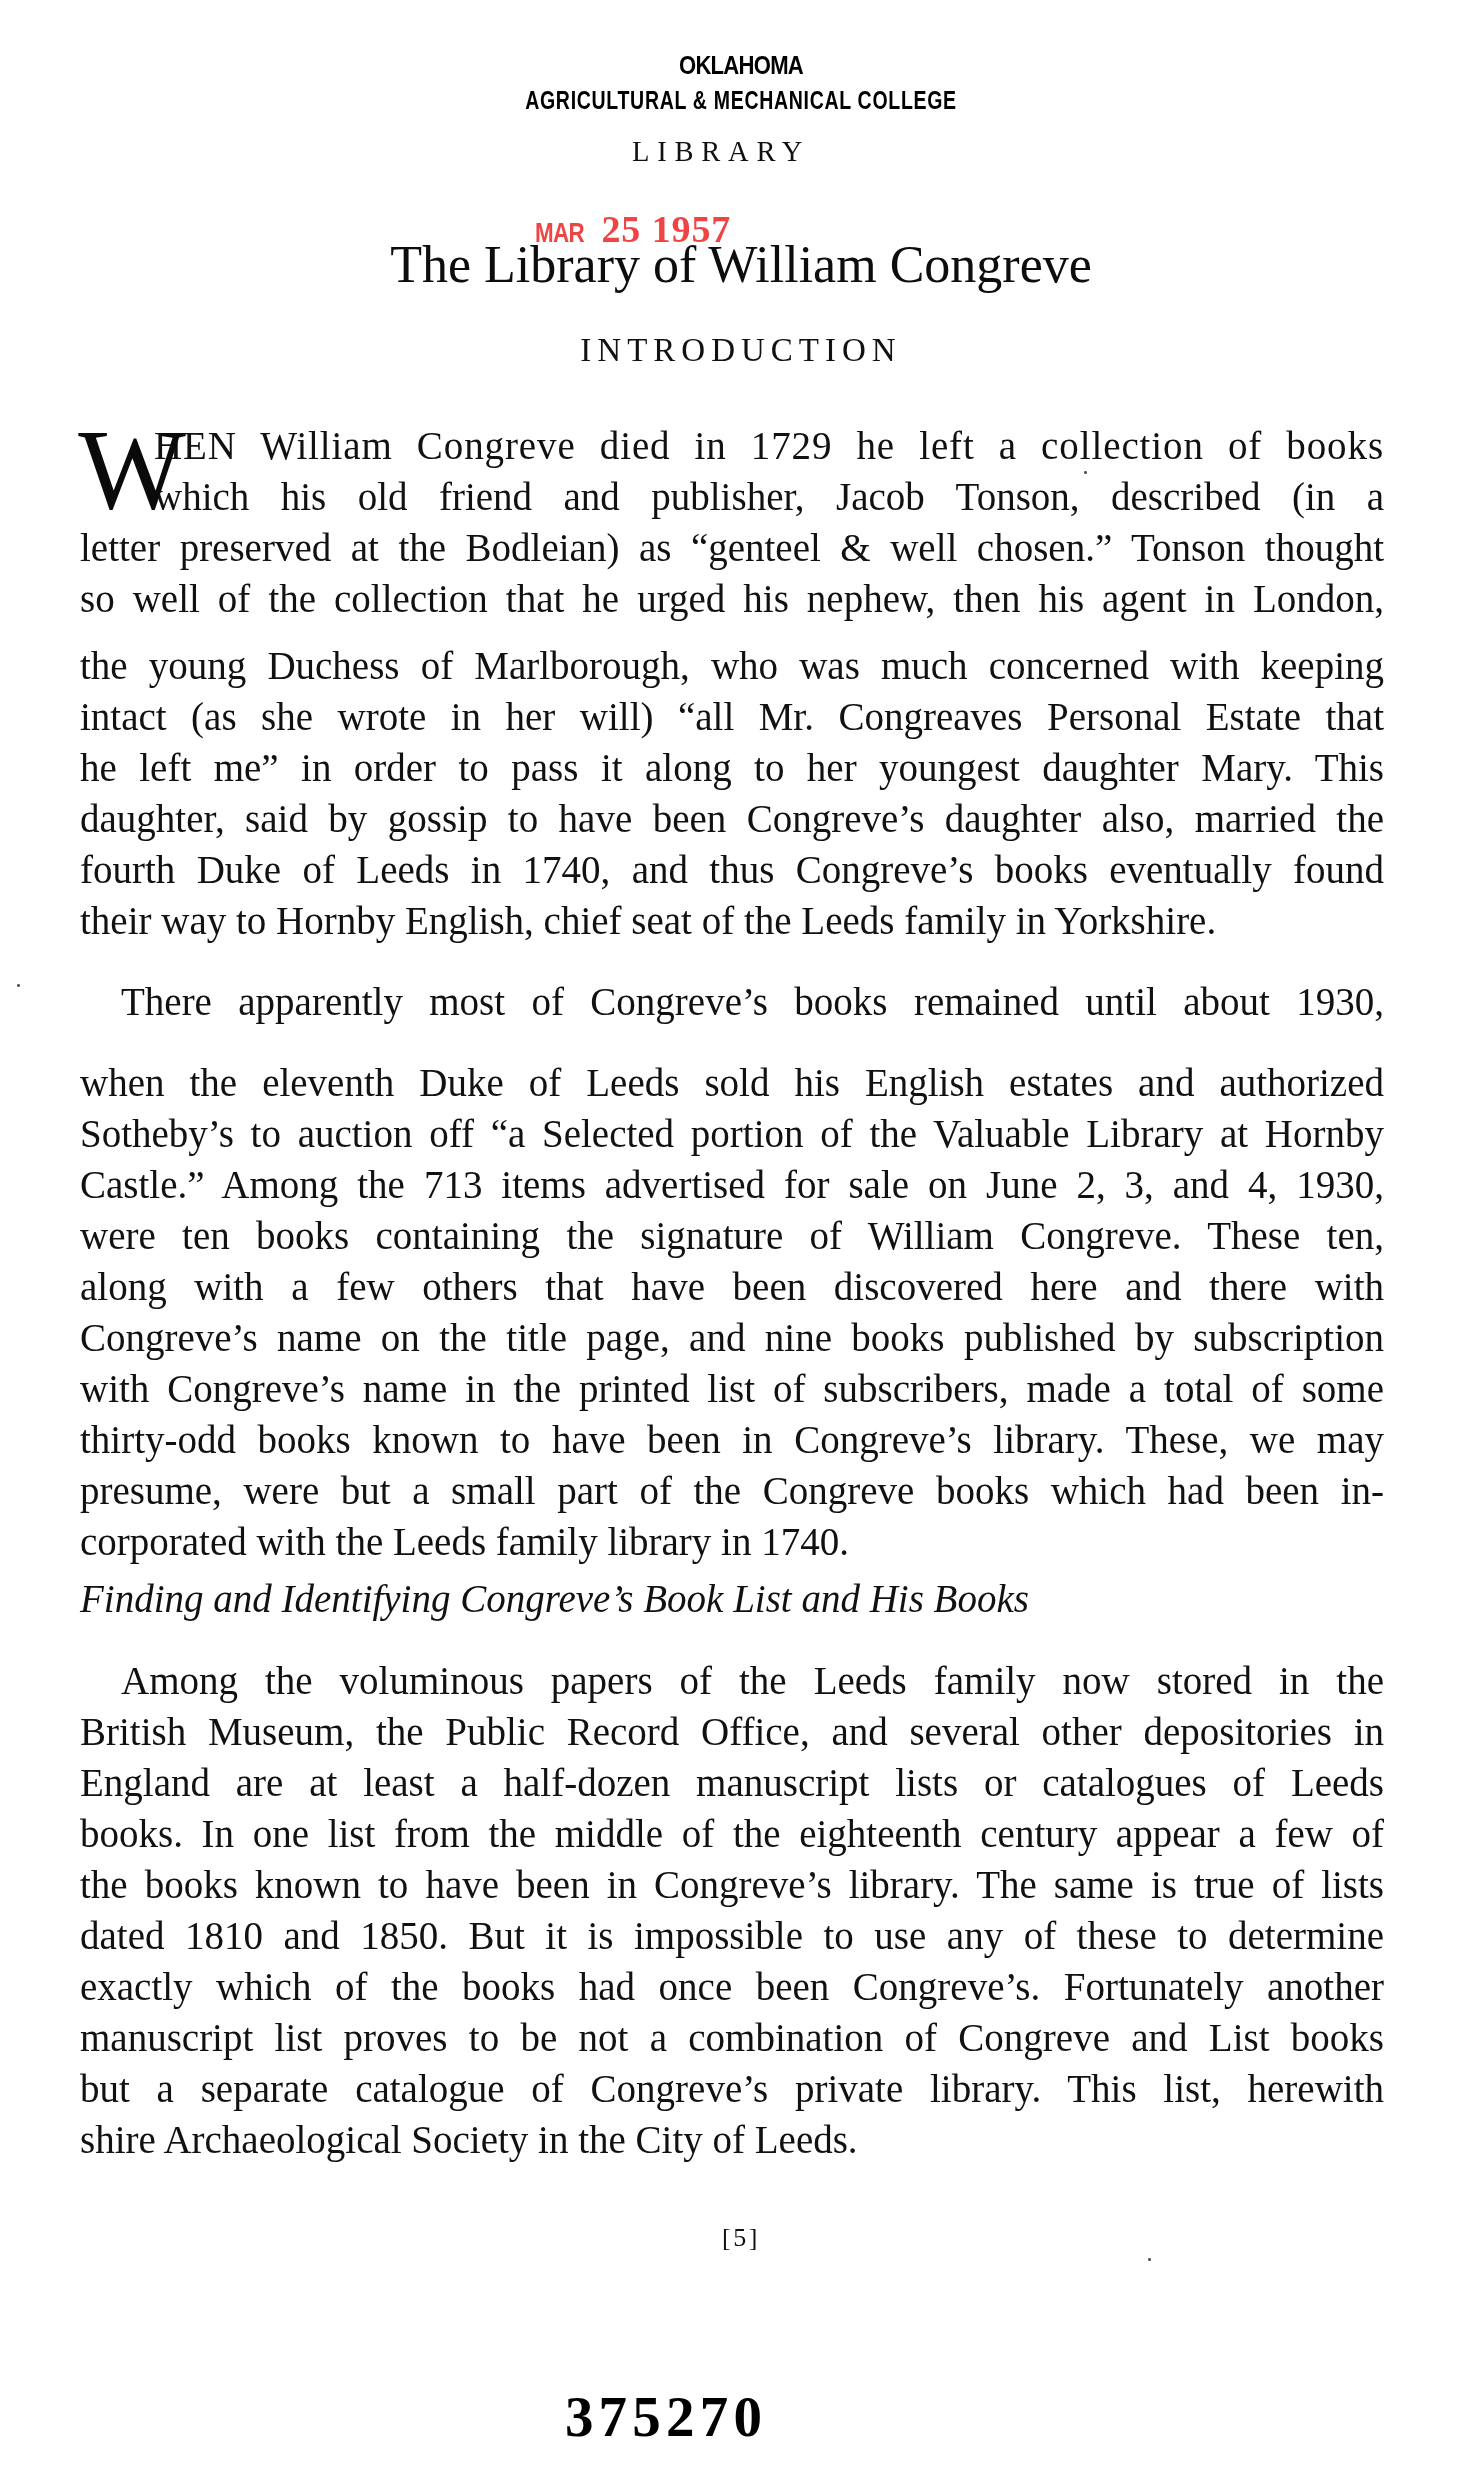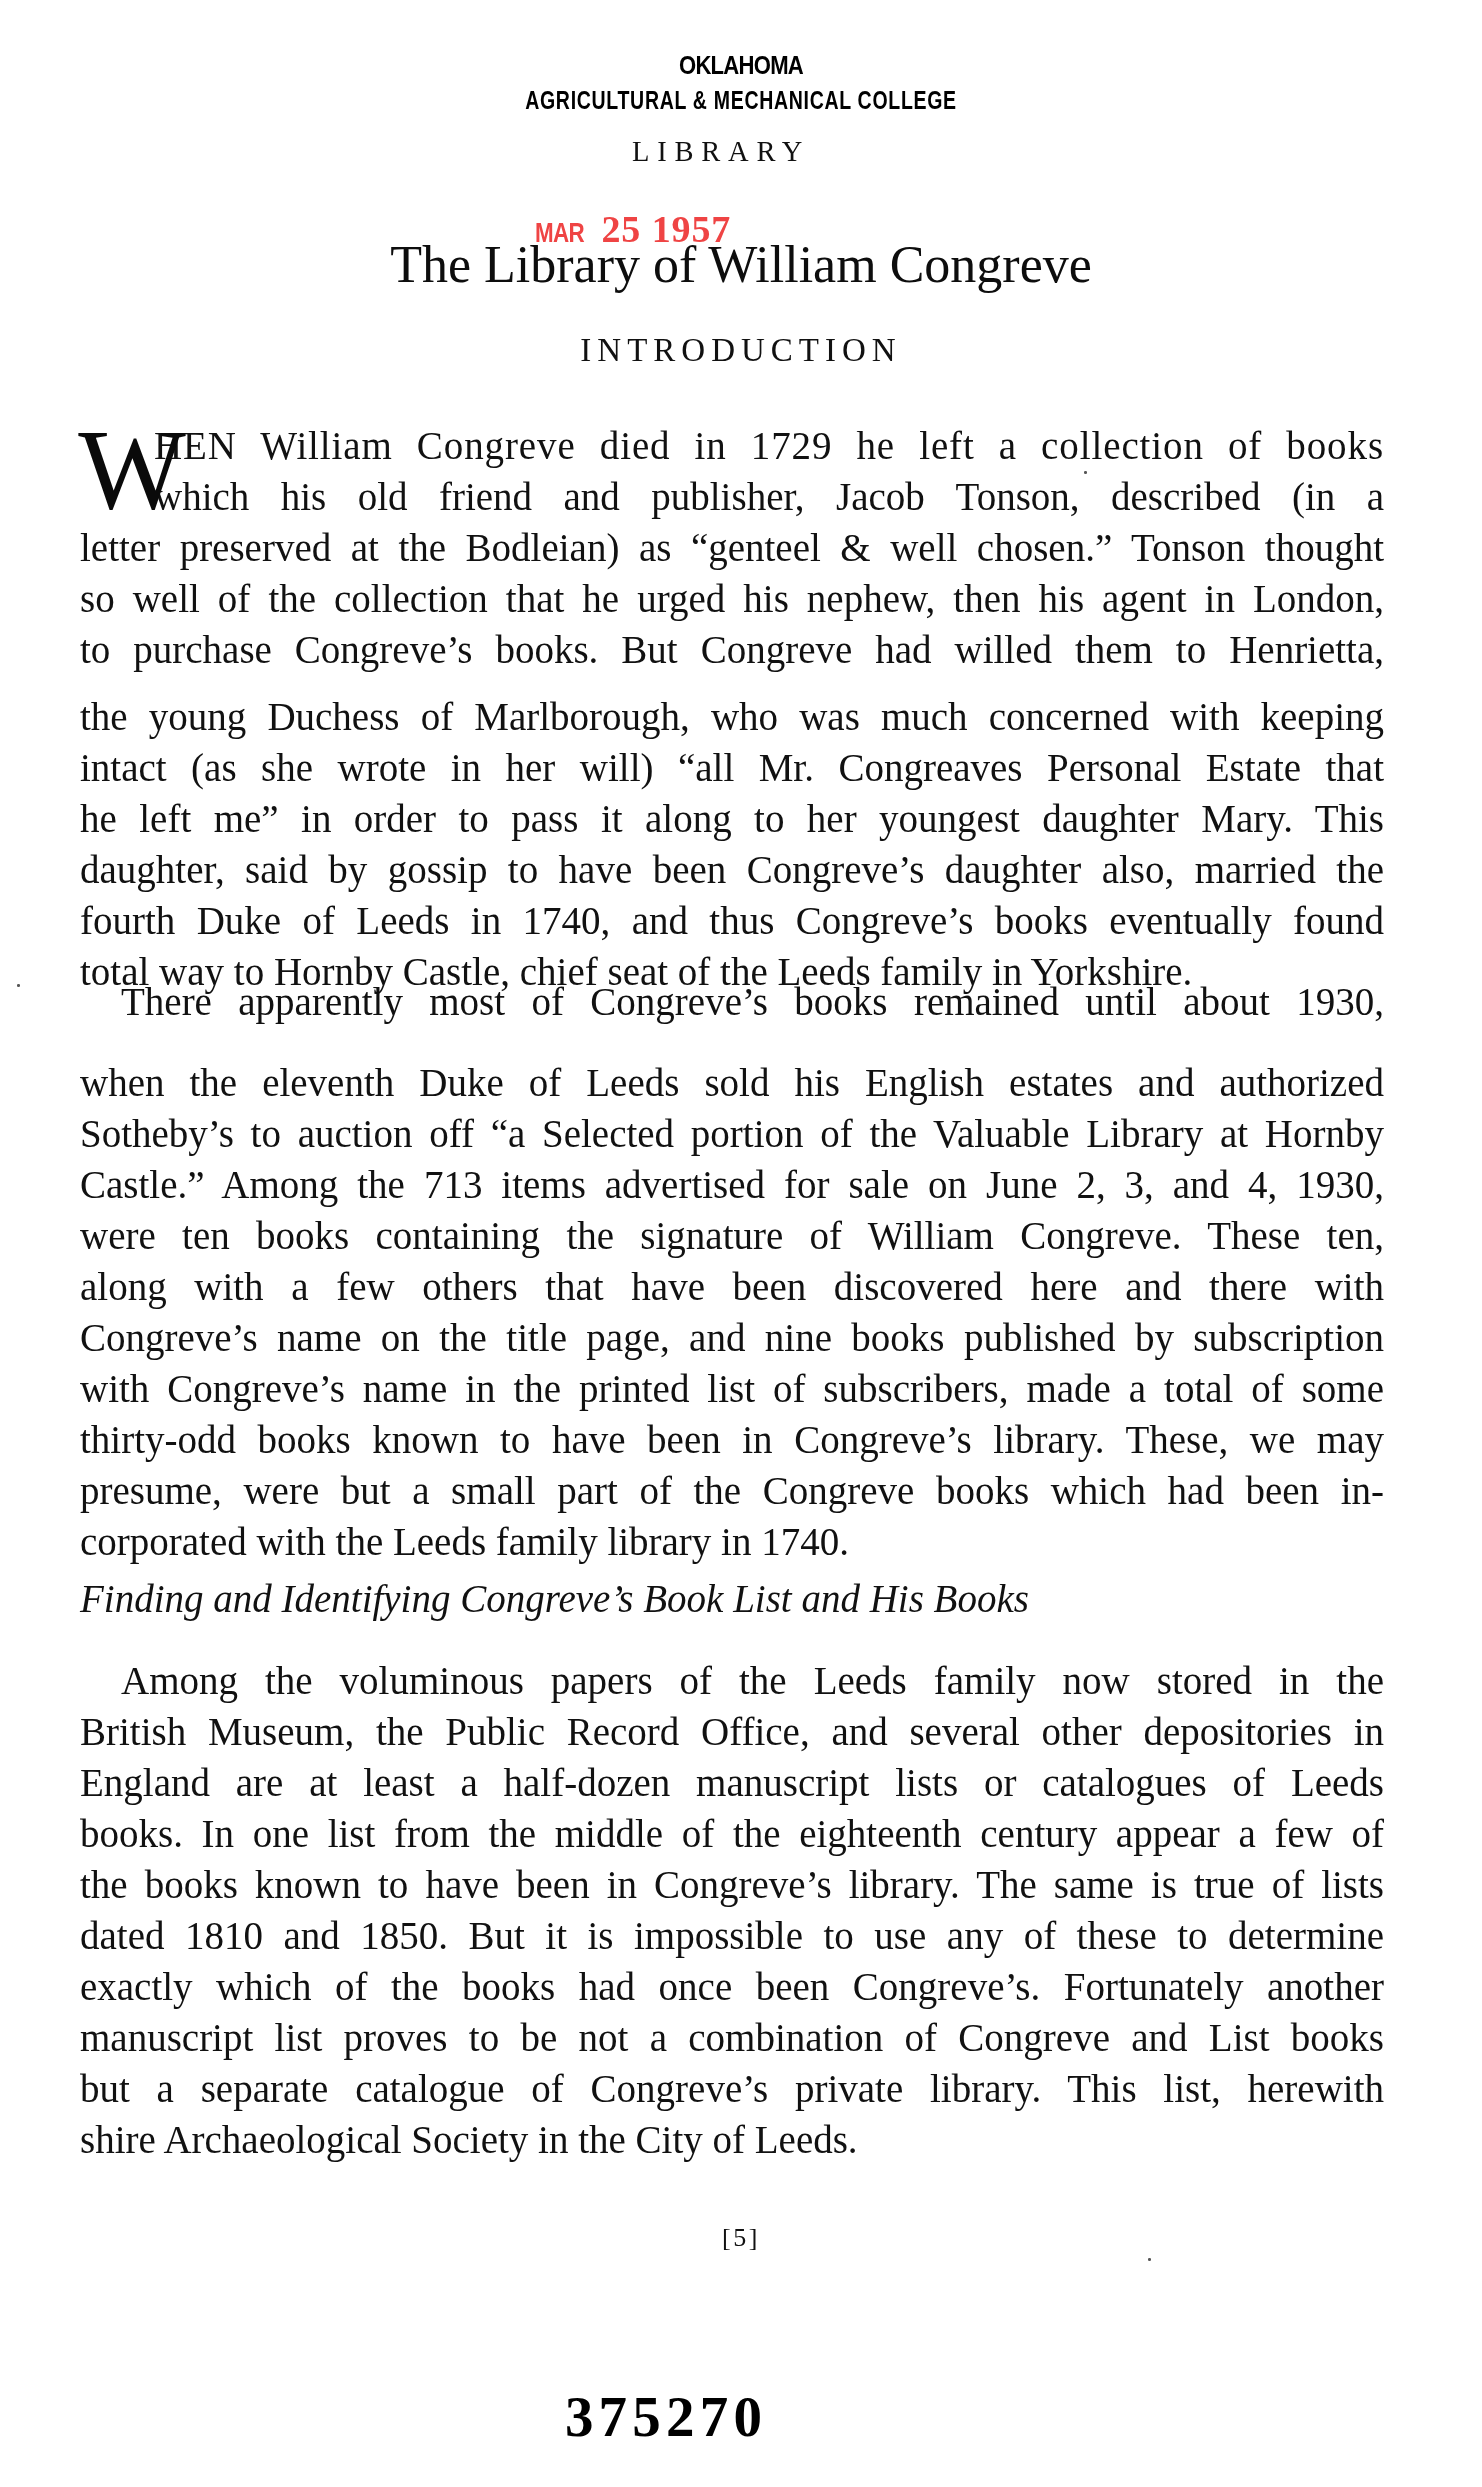--- a/index.html
+++ b/index.html
@@ -82,27 +82,26 @@
 
 <div class="title">The Library of William Congreve</div>
 <div class="section-label">INTRODUCTION</div>
 
 <div class="body-text" style="top:420px;">
   <span class="dropcap">W</span>
   <span class="line dropcap-pad hen" style="white-space: normal;">HEN William Congreve died in 1729 he left a collection of books</span>
   <span class="line dropcap-pad" style="white-space: normal;">which his old friend and publisher, Jacob Tonson, described (in a</span>
   <span class="line" style="white-space: normal;">letter preserved at the Bodleian) as “genteel &amp; well chosen.” Tonson thought</span>
   <span class="line" style="white-space: normal;">so well of the collection that he urged his nephew, then his agent in London,</span>
-  <span class="line" style="white-space: normal;">to purchase Congreve’s books. But Congreve had willed them to Henrietta,</span>
   <span class="line" style="white-space: normal; margin-top: 16px;">the young Duchess of Marlborough, who was much concerned with keeping</span>
   <span class="line" style="white-space: normal;">intact (as she wrote in her will) “all Mr. Congreaves Personal Estate that</span>
   <span class="line" style="white-space: normal;">he left me” in order to pass it along to her youngest daughter Mary. This</span>
   <span class="line" style="white-space: normal;">daughter, said by gossip to have been Congreve’s daughter also, married the</span>
   <span class="line" style="white-space: normal;">fourth Duke of Leeds in 1740, and thus Congreve’s books eventually found</span>
-  <span class="line last" style="white-space: normal;">total way to Hornby Castle, chief seat of the Leeds family in Yorkshire.</span>
+  <span class="line last" style="white-space: normal;">their way to Hornby English, chief seat of the Leeds family in Yorkshire.</span>
 </div>
 
 <div class="body-text" style="top:976px;">
   <span class="line indent" style="white-space: normal;">There apparently most of Congreve’s books remained until about 1930,</span>
   <span class="line" style="white-space: normal; margin-top: 30px;">when the eleventh Duke of Leeds sold his English estates and authorized</span>
   <span class="line" style="white-space: normal;">Sotheby’s to auction off “a Selected portion of the Valuable Library at Hornby</span>
   <span class="line" style="white-space: normal;">Castle.” Among the 713 items advertised for sale on June 2, 3, and 4, 1930,</span>
   <span class="line" style="white-space: normal;">were ten books containing the signature of William Congreve. These ten,</span>
   <span class="line" style="white-space: normal;">along with a few others that have been discovered here and there with</span>
   <span class="line" style="white-space: normal;">Congreve’s name on the title page, and nine books published by subscription</span>

